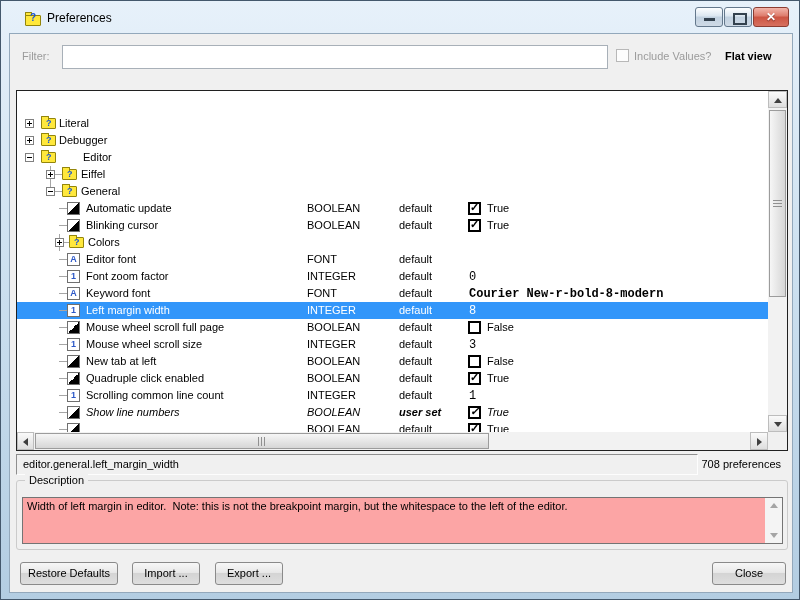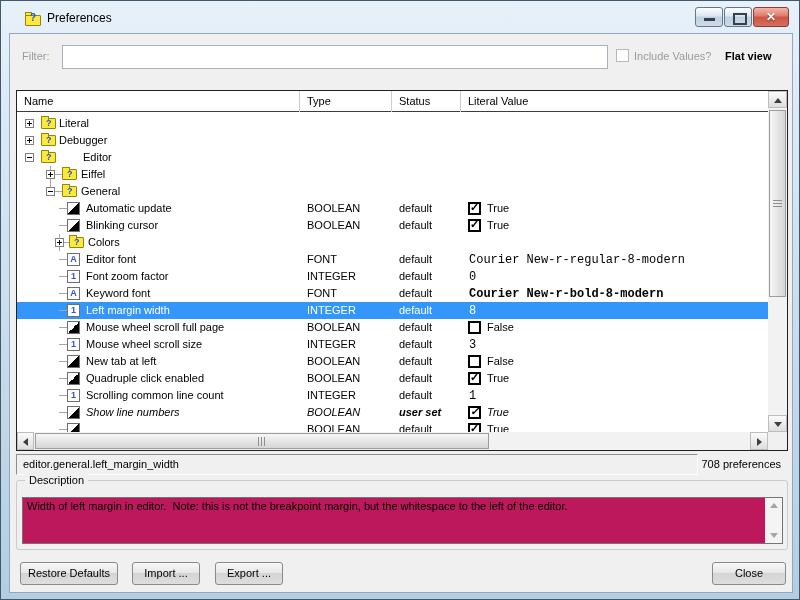--- a/index.html
+++ b/index.html
@@ -90,21 +90,21 @@
     background:repeating-linear-gradient(90deg,#909090 0 1px,transparent 1px 3px); }
   
   .statusbox { position:absolute; left:6px; top:420px; width:682px; height:21px;
     border:1px solid; border-color:#8e8e8e #fdfdfd #fdfdfd #8e8e8e; }
   .statusbox span { position:absolute; left:6px; top:3px; font-size:11px; color:#000; white-space:nowrap; }
   .prefcount { position:absolute; right:11px; top:424px; font-size:11px; color:#000; }
   .fieldset { position:absolute; left:6px; top:446px; width:772px; height:70px;
     border:1px solid #cbcbcb; border-radius:3px; }
   .legend { position:absolute; left:8px; top:-7px; background:#f0f0f0; padding:0 4px; font-size:11px; color:#000; }
   .descbox { position:absolute; left:5px; top:16px; width:761px; height:47px;
-    background:#be185d; border:1px solid #747474; }
+    background:#fca5a5; border:1px solid #747474; }
   .desctext { position:absolute; left:4px; top:2px; right:20px; font-size:11px; color:#000; white-space:pre-wrap; }
   .descsb { position:absolute; right:0; top:0; bottom:0; width:17px; background:#f4f4f4; }
   .descsb .arr-up { position:absolute; left:5px; top:5px; border-left:4px solid transparent;
     border-right:4px solid transparent; border-bottom:5px solid #a5a5a5; }
   .descsb .arr-dn { position:absolute; left:5px; bottom:5px; border-left:4px solid transparent;
     border-right:4px solid transparent; border-top:5px solid #a5a5a5; }
   .pbtn { position:absolute; top:528px; height:23px; border:1px solid #8a8a8a; border-radius:3px;
     background:linear-gradient(#f7f7f7,#e8e8e8 45%,#d4d4d4 50%,#dedede); font-size:11px;
     color:#000; text-align:center; line-height:21px; cursor:pointer;
     font-family:"Liberation Sans",sans-serif; }
@@ -127,29 +127,20 @@
 
   <div class="client">
 
     <span class="lab-dis" style="left:12px; top:16px;">Filter:</span>
     <input class="filter-input" value="" style="">
     <div class="inc-cb"></div>
     <span class="lab-dis" style="left:624px; top:16px;">Include Values?</span>
     <span class="flatview">Flat view</span>
 
     <div class="panel">
-      <div class="hdr">
-        <span style="left:7px">Name</span>
-        <span style="left:290px">Type</span>
-        <span style="left:382px">Status</span>
-        <span style="left:451px">Literal Value</span>
-        <div class="sep" style="left:282px"></div>
-        <div class="sep" style="left:374px"></div>
-        <div class="sep" style="left:443px"></div>
-      </div>
       <div class="rows">
           <div class="row" style="top: 3px;">
             <div class="exp plus" style="left: 8px;"></div>
             <div class="fold" style="left: 24px;">
               <span class="q">?</span>
             </div>
             <div class="lbl" style="left: 42px;">Literal</div>
           </div>
           <div class="row" style="top: 20px;">
             <div class="exp plus" style="left: 8px;"></div>
@@ -209,21 +200,20 @@
               <span class="q">?</span>
             </div>
             <div class="lbl" style="left: 71px;">Colors</div>
           </div>
           <div class="row" style="top: 139px;">
             <div class="dash" style="left: 42px; width: 8px;"></div>
             <div class="tico" style="left: 50px;">A</div>
             <div class="lbl" style="left: 69px;">Editor font</div>
             <div class="ct">FONT</div>
             <div class="cs">default</div>
-            <div class="cv">Courier New-r-regular-8-modern</div>
           </div>
           <div class="row" style="top: 156px;">
             <div class="dash" style="left: 42px; width: 8px;"></div>
             <div class="tico" style="left: 50px;">1</div>
             <div class="lbl" style="left: 69px;">Font zoom factor</div>
             <div class="ct">INTEGER</div>
             <div class="cs">default</div>
             <div class="cv">0</div>
           </div>
           <div class="row" style="top: 173px;">

